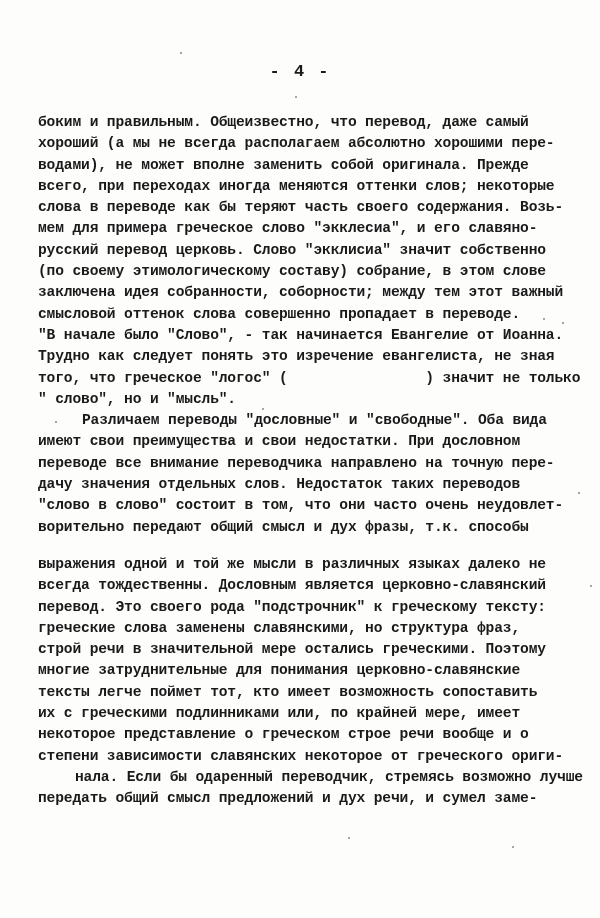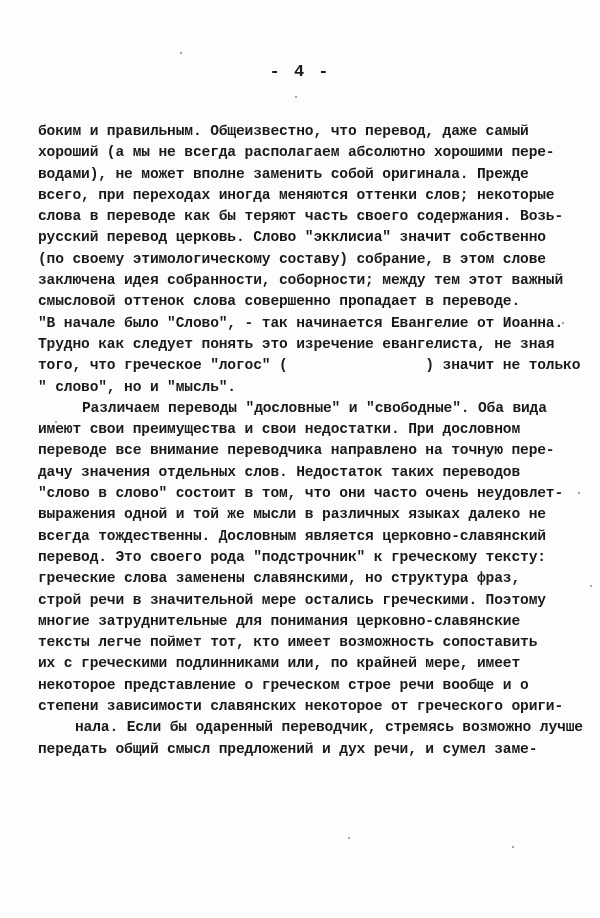--- a/index.html
+++ b/index.html
@@ -29,21 +29,21 @@
       left: 0;
       width: 600px;
       text-align: center;
       font-size: 17px;
       font-weight: bold;
       letter-spacing: 2px;
     }
     .text-block {
       position: absolute;
       left: 38px;
-      top: 121px;
+      top: 112px;
       width: 545px;
     }
     .line {
       height: 21.3px;
       line-height: 21.3px;
       font-size: 14.6px;
       font-weight: bold;
       white-space: pre;
       letter-spacing: -0.15px;
       transform-origin: left center;
@@ -62,34 +62,36 @@
 
 <div class="page">
   <div class="page-number">- 4 -</div>
 
   <div class="text-block" id="text-block">
       <div class="line" style="transform: scaleX(1);">боким и правильным. Общеизвестно, что перевод, даже самый</div>
       <div class="line" style="transform: scaleX(1);">хороший (а мы не всегда располагаем абсолютно хорошими пере-</div>
       <div class="line" style="transform: scaleX(1);">водами), не может вполне заменить собой оригинала. Прежде</div>
       <div class="line" style="transform: scaleX(1);">всего, при переходах иногда меняются оттенки слов; некоторые</div>
       <div class="line" style="transform: scaleX(1);">слова в переводе как бы теряют часть своего содержания. Возь-</div>
+      <div class="line" style="transform: scaleX(1);">мем для примера греческое слово "экклесиа", и его славяно-</div>
       <div class="line" style="transform: scaleX(1);">русский перевод церковь. Слово "экклисиа" значит собственно</div>
       <div class="line" style="transform: scaleX(1);">(по своему этимологическому составу) собрание, в этом слове</div>
       <div class="line" style="transform: scaleX(1);">заключена идея собранности, соборности; между тем этот важный</div>
       <div class="line" style="transform: scaleX(1);">смысловой оттенок слова совершенно пропадает в переводе.</div>
       <div class="line" style="transform: scaleX(1);">"В начале было "Слово", - так начинается Евангелие от Иоанна.</div>
       <div class="line" style="transform: scaleX(1);">Трудно как следует понять это изречение евангелиста, не зная</div>
       <div class="line" style="transform: scaleX(1);">того, что греческое "логос" (                ) значит не только</div>
       <div class="line">" слово", но и "мысль".</div>
       <div class="line indent" style="transform: scaleX(1);">Различаем переводы "дословные" и "свободные". Оба вида</div>
       <div class="line" style="transform: scaleX(1);">имеют свои преимущества и свои недостатки. При дословном</div>
       <div class="line" style="transform: scaleX(1);">переводе все внимание переводчика направлено на точную пере-</div>
       <div class="line" style="transform: scaleX(1);">дачу значения отдельных слов. Недостаток таких переводов</div>
       <div class="line" style="transform: scaleX(1);">"слово в слово" состоит в том, что они часто очень неудовлет-</div>
-      <div class="line" style="transform: scaleX(1);">выражения одной и той же мысли в различных языках далеко не</div>
+      <div class="line" style="transform: scaleX(1);">ворительно передают общий смысл и дух фразы, т.к. способы</div>
+      <div class="line" style="transform: scaleX(1); margin-top: 16px;">выражения одной и той же мысли в различных языках далеко не</div>
       <div class="line" style="transform: scaleX(1);">всегда тождественны. Дословным является церковно-славянский</div>
       <div class="line" style="transform: scaleX(1);">перевод. Это своего рода "подстрочник" к греческому тексту:</div>
       <div class="line" style="transform: scaleX(1);">греческие слова заменены славянскими, но структура фраз,</div>
       <div class="line" style="transform: scaleX(1);">строй речи в значительной мере остались греческими. Поэтому</div>
       <div class="line" style="transform: scaleX(1);">многие затруднительные для понимания церковно-славянские</div>
       <div class="line" style="transform: scaleX(1);">тексты легче поймет тот, кто имеет возможность сопоставить</div>
       <div class="line" style="transform: scaleX(1);">их с греческими подлинниками или, по крайней мере, имеет</div>
       <div class="line" style="transform: scaleX(1);">некоторое представление о греческом строе речи вообще и о</div>
       <div class="line" style="transform: scaleX(1);">степени зависимости славянских некоторое от греческого ориги-</div>
       <div class="line" style="transform: scaleX(1); margin-left: 37px;">нала. Если бы одаренный переводчик, стремясь возможно лучше</div>

